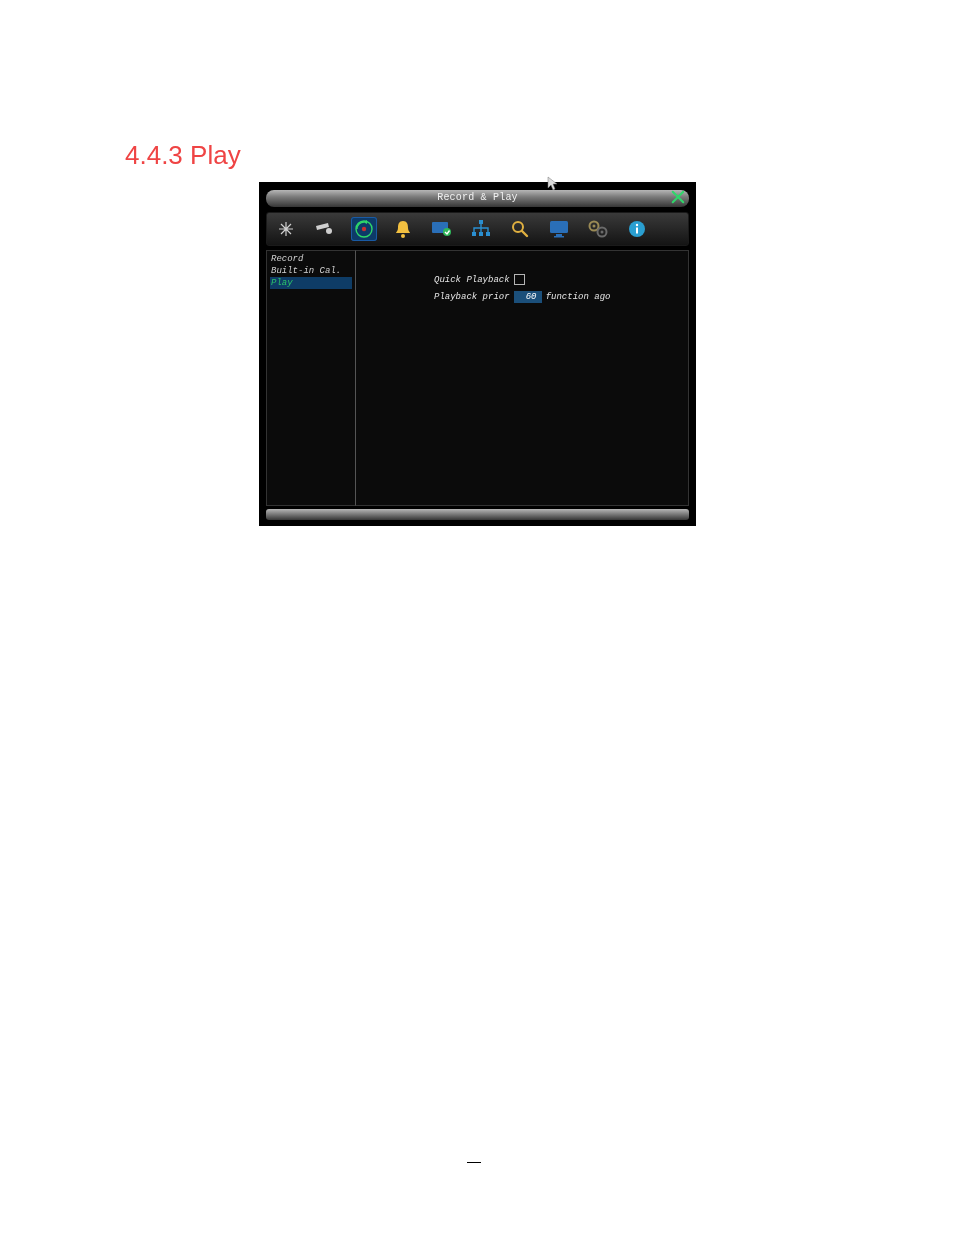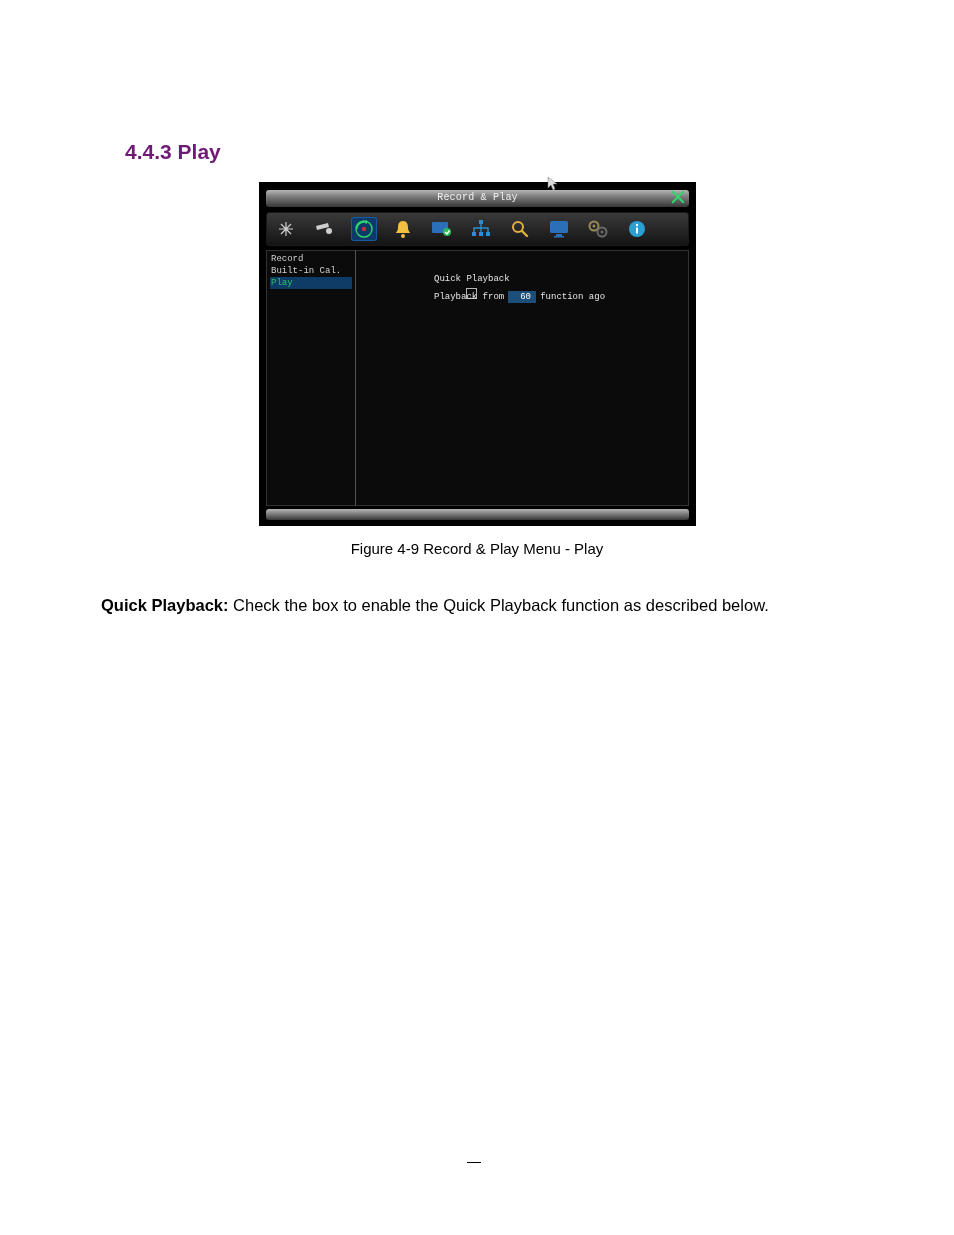--- a/index.html
+++ b/index.html
@@ -13,42 +13,42 @@
   }
   .page {
     position: relative;
     width: 954px;
     height: 1235px;
   }
   .section-heading {
     position: absolute;
     left: 125px;
     top: 140px;
-    font-size: 21px;
-    font-weight: bold;
-    color: #701a75;
+    font-size: 26px;
+    font-weight: normal;
+    color: #ef4444;
   }
 
   
   .ui-window {
     position: absolute;
     left: 259px;
     top: 182px;
     width: 437px;
     height: 344px;
     background: #000;
   }
   .ui-titlebar {
     position: absolute;
     left: 7px;
     right: 7px;
     top: 8px;
     height: 17px;
     background: linear-gradient(to bottom, #b6b6b6 0%, #7b7b7b 40%, #363636 100%);
-    border-radius: 3px;
+    border-radius: 8px;
   }
   .ui-title {
     position: absolute;
     left: 0; right: 0;
     top: 2px;
     text-align: center;
     font-family: "Courier New", monospace;
     font-size: 10px;
     color: #f2f2f2;
     letter-spacing: 0.2px;
@@ -103,20 +103,21 @@
     box-shadow: inset 0 0 0 1px #1a5aa3;
   }
 
   .ui-body {
     position: absolute;
     left: 7px;
     right: 7px;
     top: 68px;
     bottom: 20px;
     display: flex;
+    font-style: italic;
   }
   .ui-sidebar {
     width: 90px;
     background: #0b0b0b;
     border: 1px solid #333;
     border-right: 1px solid #555;
     box-sizing: border-box;
     padding: 2px 3px;
   }
   .side-item {
@@ -140,21 +141,21 @@
     font-family: "Courier New", monospace;
     font-size: 9px;
     color: #e5e5e5;
   }
   .row {
     position: absolute;
     display: flex;
     align-items: center;
     gap: 4px;
   }
-  .row1 { left: 78px; top: 23px; flex-direction: column; }
+  .row1 { left: 78px; top: 23px; }
   .row2 { left: 78px; top: 40px; }
   .checkbox {
     width: 11px; height: 11px;
     border: 1px solid #b5b5b5;
     background: #0b0b0b;
     box-sizing: border-box;
   }
   .numbox {
     width: 28px; height: 12px;
     background: #1b4f7a;
@@ -311,33 +312,29 @@
         <div class="side-item">Record</div>
         <div class="side-item">Built-in Cal.</div>
         <div class="side-item active">Play</div>
       </div>
       <div class="ui-content">
         <div class="row row1">
           <span>Quick Playback</span>
           <span class="checkbox"></span>
         </div>
         <div class="row row2">
-          <span>Playback from</span>
+          <span>Playback prior</span>
           <span class="numbox">60</span>
           <span>function ago</span>
         </div>
       </div>
     </div>
 
     <div class="ui-bottombar"></div>
   </div>
 
-  <div class="figure-caption">Figure 4-9 Record &amp; Play Menu - Play</div>
-
-  <div class="para p1">
-    <span class="bold">Quick Playback:</span><span> Check the box to enable the Quick Playback function as described below.</span>
-  </div>
+
 
 
 
   <div class="page-num-dashes">—</div>
 
 </div>
 
 </body></html>

